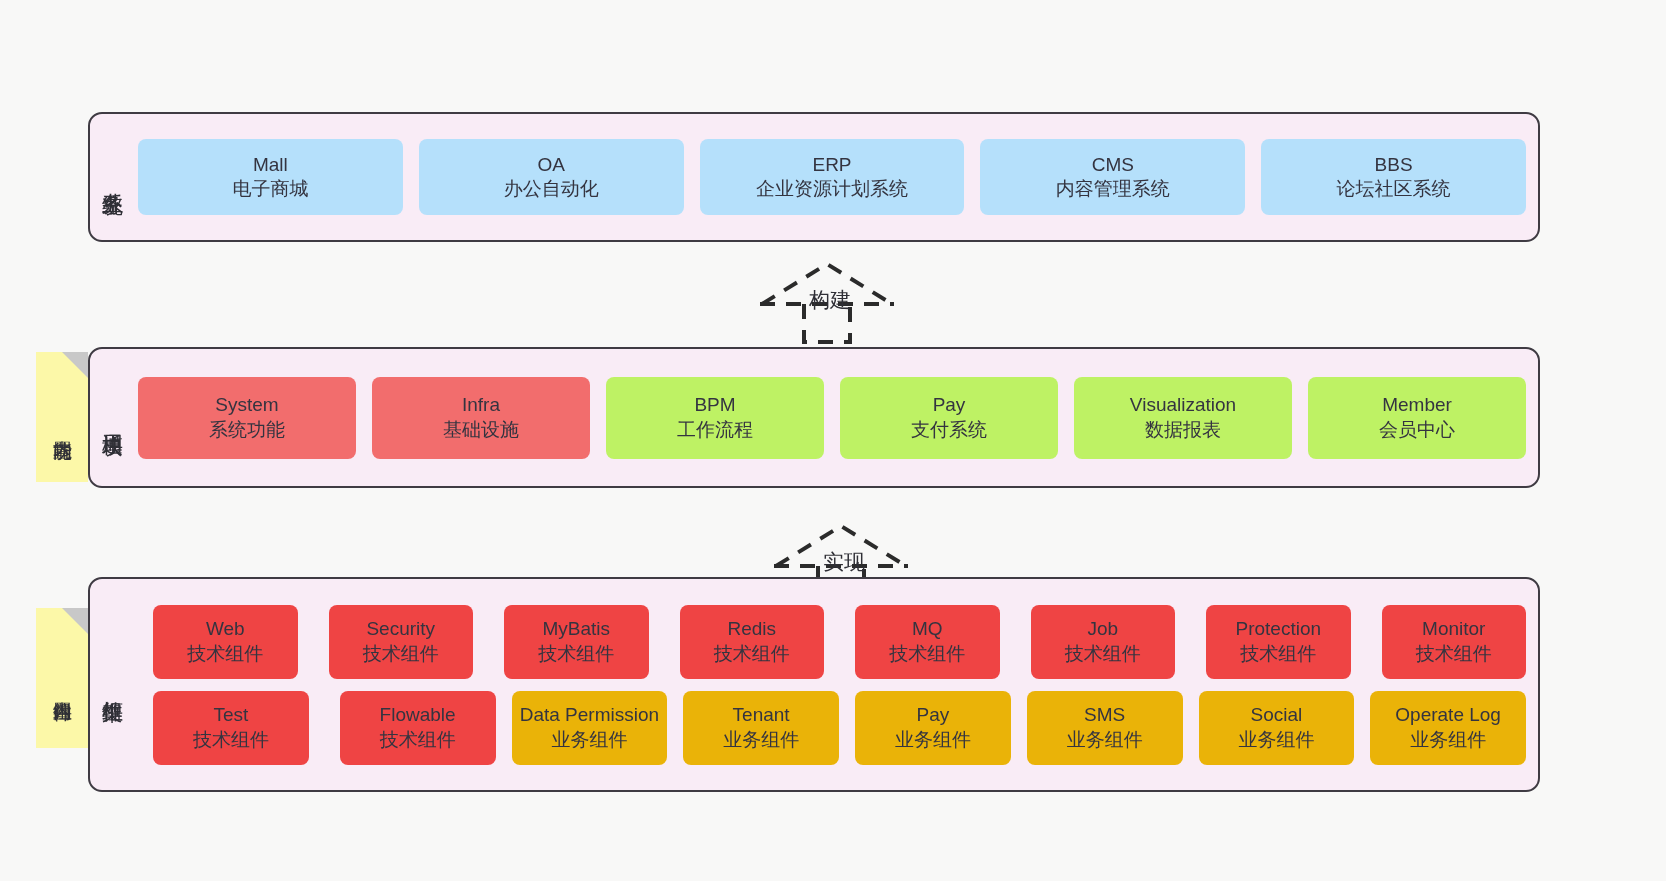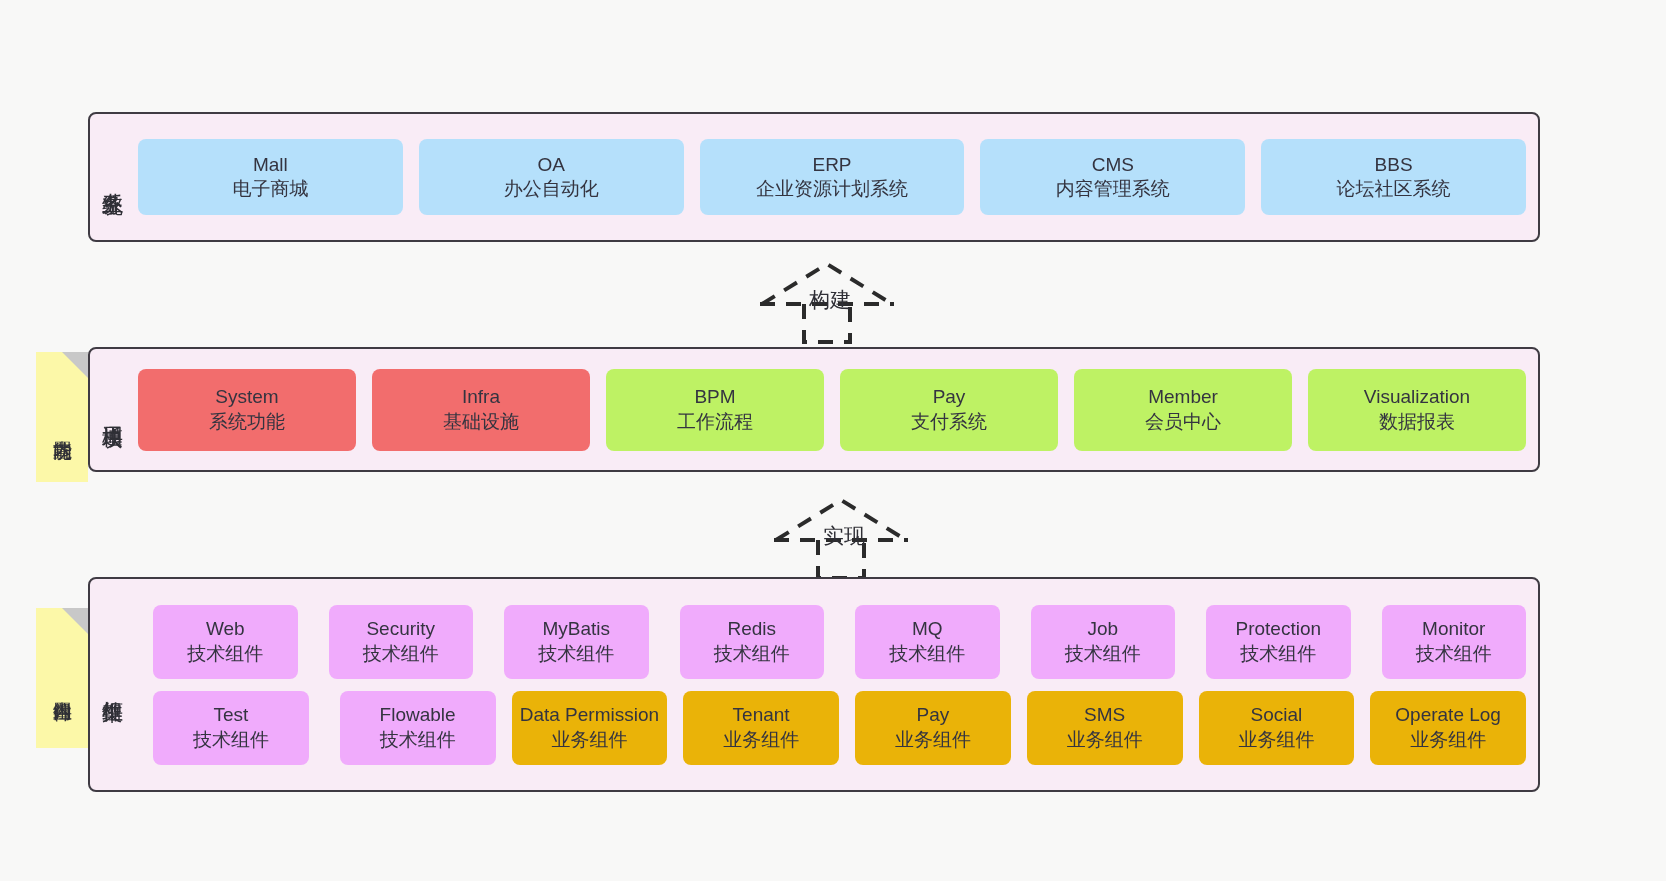--- a/index.html
+++ b/index.html
@@ -20,21 +20,21 @@
     position: absolute;
     inset: 0;
   }
 
   
   .layer {
     position: absolute;
     box-sizing: border-box;
     background: #f9ecf6;
     border: 2px solid #3f3b43;
-    border-radius: 8px;
+    border-radius: 14px;
     display: flex;
     align-items: stretch;
   }
   .layer-title {
     flex: 0 0 auto;
     width: 44px;
     display: flex;
     align-items: center;
     justify-content: center;
     font-size: 21px;
@@ -86,21 +86,21 @@
   .node.wrap .en { white-space: normal; }
 
   .h-biz   { height: 76px; }
   .h-mod   { height: 82px; }
   .h-comp  { height: 74px; }
 
   
   .c-blue        { background: #b5e0fb; }
   .c-red         { background: #f26d6d; }
   .c-pink        { background: #bef264; }
-  .c-green       { background: #f0abfc; margin-left: 15px; }
+  .c-green       { background: #ef4444; margin-left: 15px; }
   .c-lightgreen  { background: #eab308; }
 
   
   .note {
     position: absolute;
     box-sizing: border-box;
     background: #fcf8a8;
     display: flex;
     align-items: center;
     justify-content: center;
@@ -174,51 +174,51 @@
       <polyline points="52,48 52,86 98,86 98,48" fill="none" stroke="#2b2b2b" stroke-width="4" stroke-dasharray="15,11"></polyline>
     </svg>
     <span class="arrow-label" style="left:57px; top:30px;">构建</span>
   </div>
 
   <div class="note" style="left:36px; top:352px; width:52px; height:130px;">
     <span class="fold"></span>
     <span>内置功能</span>
   </div>
 
-  <div class="layer" id="layer-module" style="left:88px; top:347px; width:1452px; height:125px;">
+  <div class="layer" id="layer-module" style="left:88px; top:347px; width:1452px; height:141px;">
     <div class="layer-title">通用模块</div>
     <div class="layer-body">
       <div class="node h-mod c-red">
         <span class="en">System</span>
         <span class="cn">系统功能</span>
       </div>
       <div class="node h-mod c-red">
         <span class="en">Infra</span>
         <span class="cn">基础设施</span>
       </div>
       <div class="node h-mod c-pink">
         <span class="en">BPM</span>
         <span class="cn">工作流程</span>
       </div>
       <div class="node h-mod c-pink">
         <span class="en">Pay</span>
         <span class="cn">支付系统</span>
       </div>
       <div class="node h-mod c-pink">
+        <span class="en">Visualization</span>
+        <span class="cn">数据报表</span>
+      </div>
+      <div class="node h-mod c-pink">
         <span class="en">Member</span>
         <span class="cn">会员中心</span>
       </div>
-      <div class="node h-mod c-pink">
-        <span class="en">Visualization</span>
-        <span class="cn">数据报表</span>
-      </div>
     </div>
   </div>
 
-  <div class="arrow" style="left:766px; top:492px;">
+  <div class="arrow" style="left:766px; top:518px;">
     <svg width="150" height="90" viewBox="0 0 150 90">
       <polyline points="10,48 75,8 140,48" fill="none" stroke="#2b2b2b" stroke-width="4" stroke-dasharray="15,11" stroke-linecap="butt"></polyline>
       <line x1="8" y1="48" x2="142" y2="48" stroke="#2b2b2b" stroke-width="4" stroke-dasharray="15,11"></line>
       <polyline points="52,48 52,86 98,86 98,48" fill="none" stroke="#2b2b2b" stroke-width="4" stroke-dasharray="15,11"></polyline>
     </svg>
     <span class="arrow-label" style="left:57px; top:30px;">实现</span>
   </div>
 
   <div class="note" style="left:36px; top:608px; width:52px; height:140px;">
     <span class="fold"></span>

